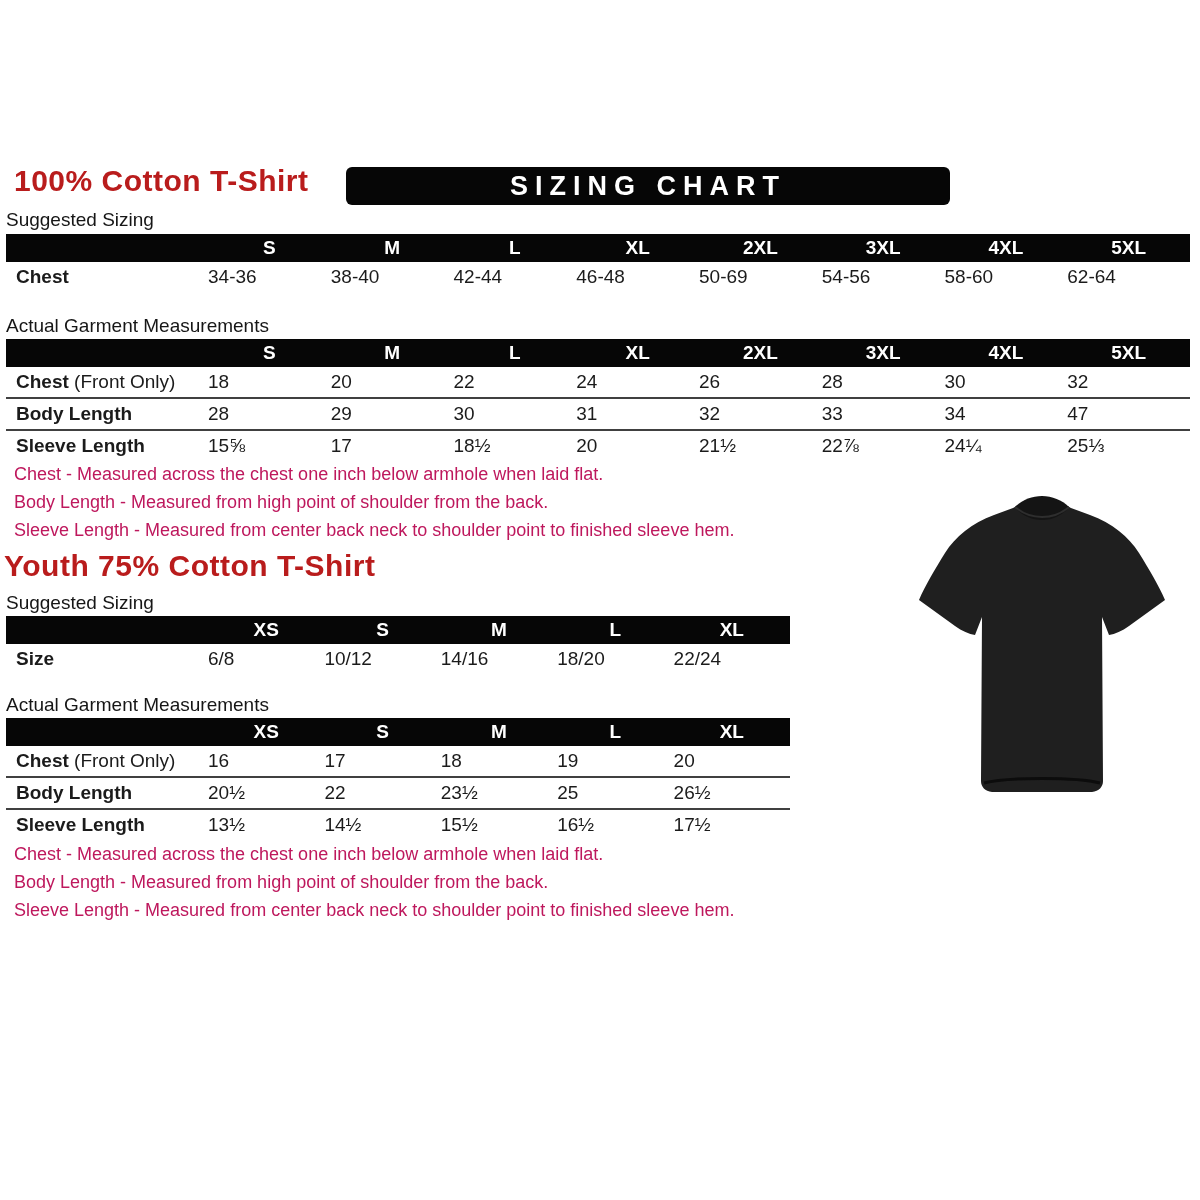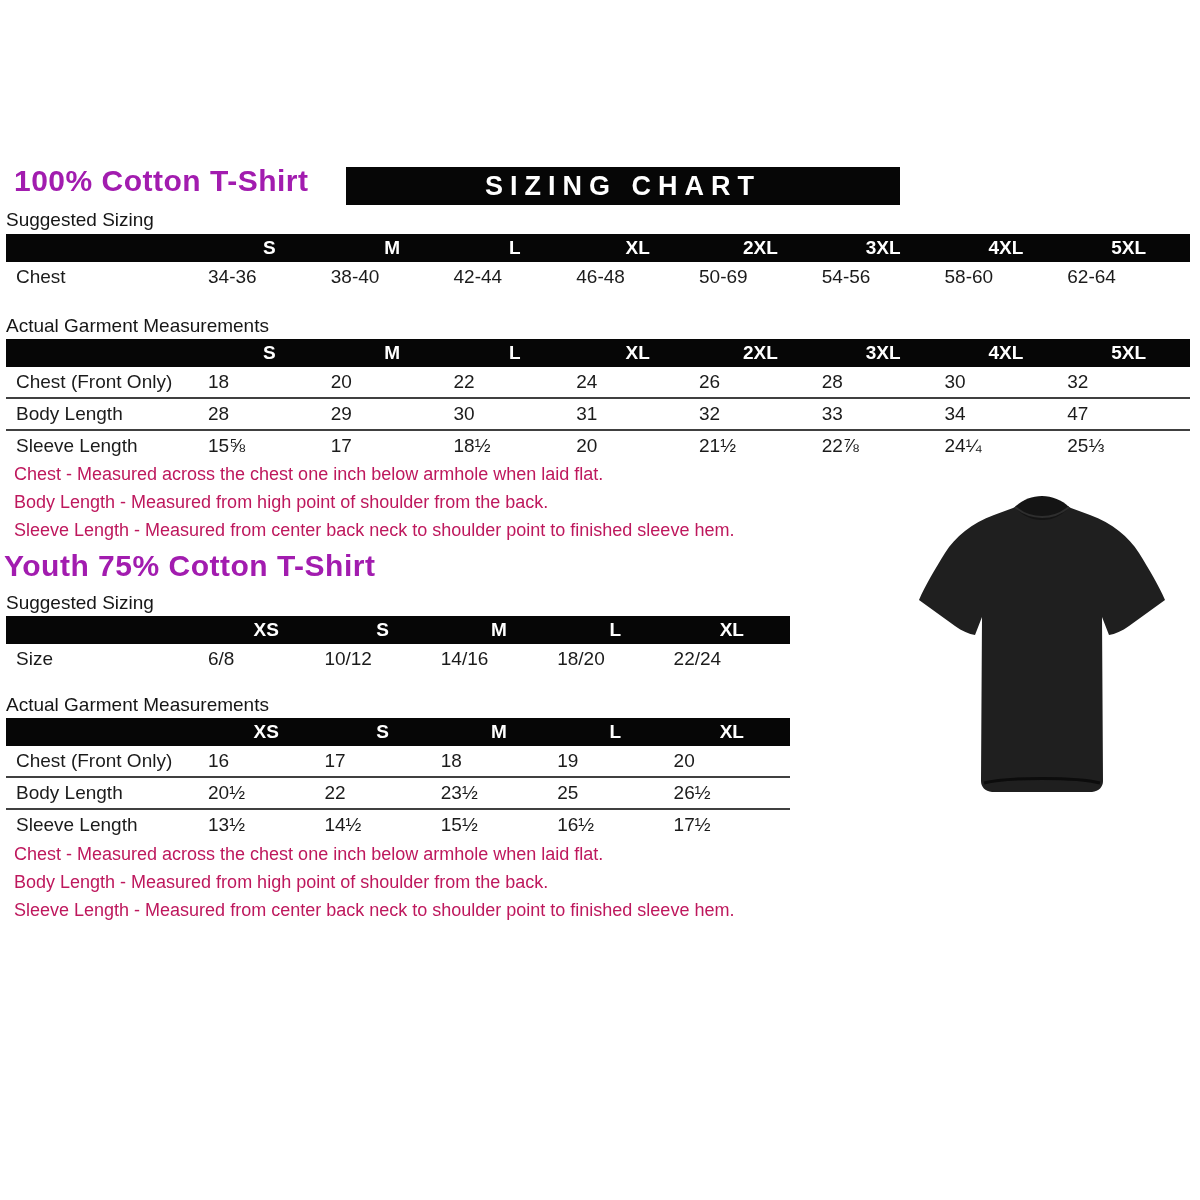--- a/index.html
+++ b/index.html
@@ -4,52 +4,52 @@
 <style>
   html,body{margin:0;padding:0;}
   body{
     width:1200px;height:1200px;background:#ffffff;
     font-family:"Liberation Sans","DejaVu Sans",sans-serif;
     color:#151515;position:relative;overflow:hidden;
   }
   .abs{position:absolute;}
 
   
-  .main-title{font-size:30px;font-weight:700;color:#a21caf;letter-spacing:0.5px;}
+  .main-title{font-size:30px;font-weight:700;color:#b91c1c;letter-spacing:0.5px;}
   .banner{
     background:#060606;color:#ffffff;display:flex;align-items:center;justify-content:center;
     font-weight:700;font-size:27px;letter-spacing:7px;
   }
   .section-label{font-size:19px;color:#161616;}
 
   
   .size-table{border-collapse:collapse;table-layout:fixed;width:100%;}
   .size-table th{
     background:#060606;color:#ffffff;font-weight:700;font-size:19px;
     height:28px;text-align:center;padding:0;
   }
   .size-table td{
     font-size:19px;text-align:left;height:30px;padding:0;color:#1b1b1b;
   }
   .size-table .label-col{width:192px;text-align:left;padding-left:10px;}
-  .size-table td.label-col b{font-weight:400;}
+  .size-table td.label-col b{font-weight:700;}
   .size-table td.label-col span{font-weight:400;}
   .measure tbody tr + tr td{border-top:2px solid #404040;}
 
   
   .notes .note{font-size:18px;line-height:28px;color:#be185d;}
 
   .tshirt-wrap{width:300px;height:330px;}
 </style>
 </head>
 <body>
 
 <div class="abs main-title" style="left:14px;top:164px;">100% Cotton T-Shirt</div>
 
-<div class="abs banner" style="left:346px;top:167px;width:554px;height:38px;">
+<div class="abs banner" style="left:346px;top:167px;width:604px;height:38px;border-radius:6px;">
   <span>SIZING CHART</span>
 </div>
 
 <div class="abs section-label" style="left:6px;top:209px;">Suggested Sizing</div>
 
 <div class="abs" style="left:6px;top:234px;width:1184px;">
     <table class="size-table">
       <thead>
         <tr>
           <th class="label-col"></th>

